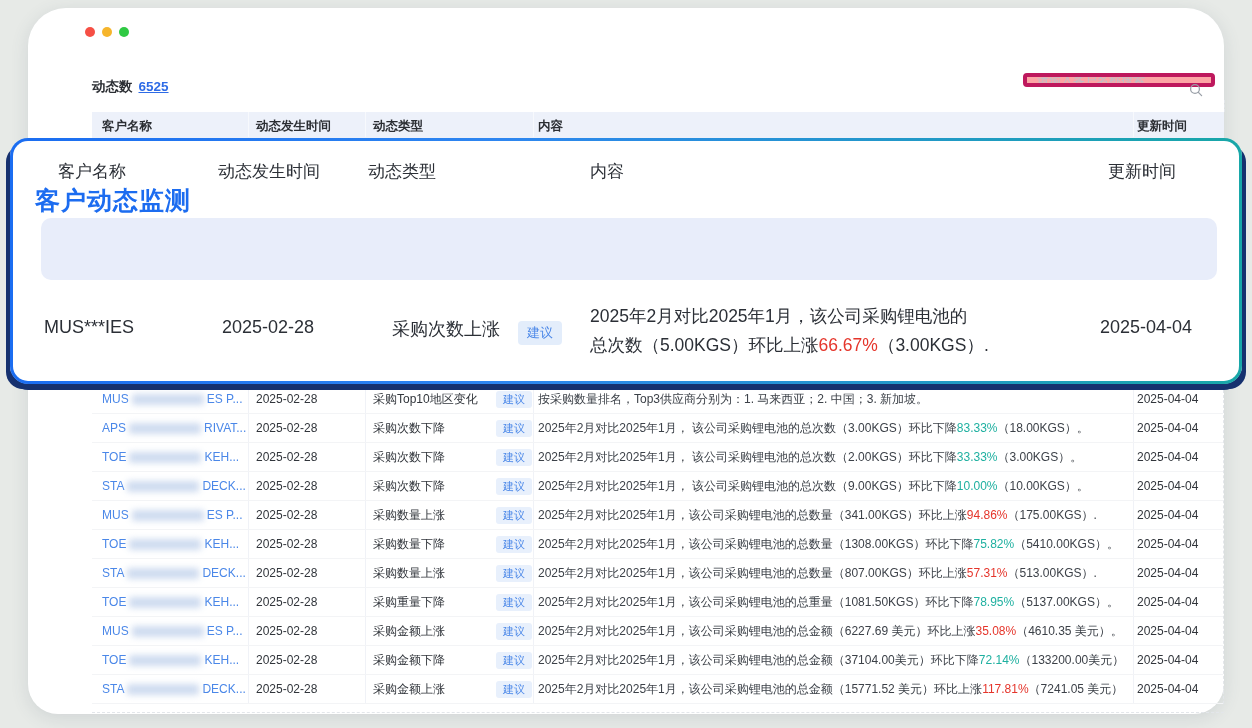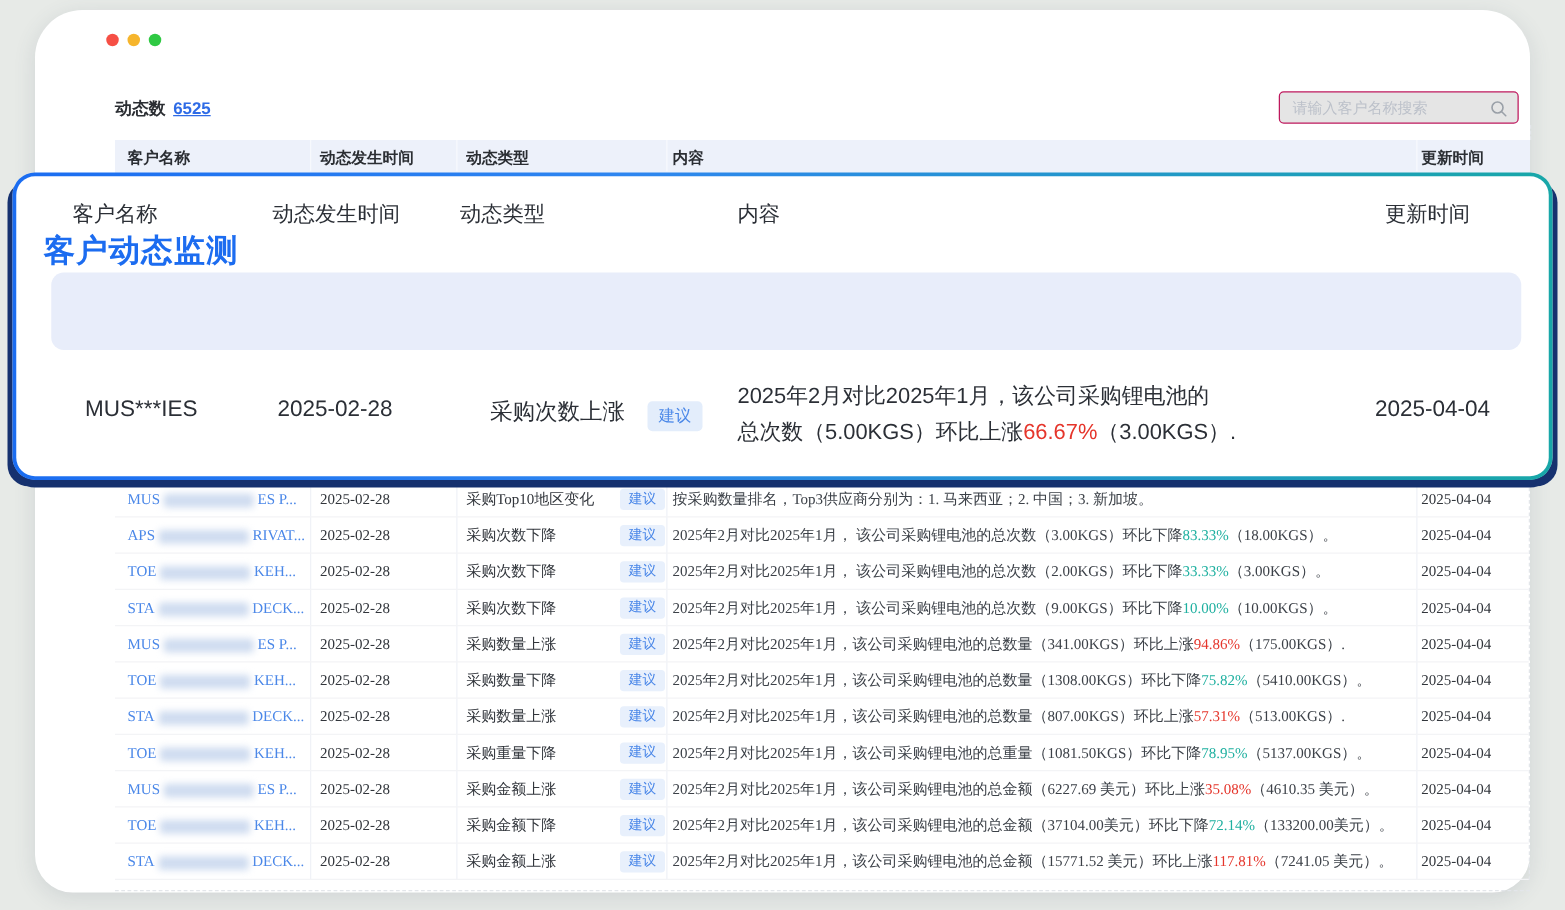--- a/index.html
+++ b/index.html
@@ -15,39 +15,39 @@
   .window{position:absolute;left:28px;top:8px;width:1196px;height:706px;background:#fff;
     border-radius:38px 38px 30px 30px;box-shadow:0 4px 18px rgba(70,85,105,.14);}
   .dot{position:absolute;top:19px;width:10px;height:10px;border-radius:50%;}
   .dot.red{left:57px;background:#f64f45;}
   .dot.yellow{left:74px;background:#f6b52c;}
   .dot.green{left:91px;background:#2fc943;}
 
   .stats{position:absolute;left:64px;top:70px;font-size:13.5px;font-weight:700;color:#2b2e33;}
   .stats .val{color:#2e6be6;margin-left:6px;text-decoration:underline;}
 
-  .search{position:absolute;left:995px;top:65px;width:192px;height:26px;border:1px solid #be185d;
-    border-radius:4px;background:#e5e5e5;}
+  .search{position:absolute;left:995px;top:65px;width:192px;height:14px;border:4px solid #be185d;
+    border-radius:4px;background:#fca5a5;}
   .search input{position:absolute;left:0;top:0;width:100%;height:100%;border:none;outline:none;
     background:transparent;padding:0 28px 0 10px;font-size:12px;color:#333;font-family:inherit;}
   .search input::placeholder{color:#bcc1ca;}
   .search svg{position:absolute;right:8px;top:6px;}
 
   
   .thead{position:absolute;left:64px;top:104px;width:1132px;height:28px;background:var(--headbg);
     font-size:12.5px;font-weight:700;color:#2b2e33;line-height:28px;}
   .thead span{position:absolute;top:0;}
   .hdiv{position:absolute;top:3px;bottom:3px;width:1px;background:#f7f9fd;}
   .col-name{left:10px;} .col-time{left:164px;} .col-type{left:281px;}
   .col-content{left:446px;} .col-update{left:1045px;}
 
   .tbody{position:absolute;left:64px;top:377px;width:1132px;border-right:1px dashed #e3e6ea;}
   .bdiv{position:absolute;top:0;bottom:0;width:1px;background:#f0f2f7;}
   .bdiv.d1{left:156px;}.bdiv.d2{left:273px;}.bdiv.d3{left:441px;}.bdiv.d4{left:1041px;}
-  .trow{position:relative;height:29px;line-height:29px;border-bottom:1px solid #f3f4f6;font-size:12px;font-family:Liberation Serif, serif;}
+  .trow{position:relative;height:29px;line-height:29px;border-bottom:1px solid #f3f4f6;font-size:12px;}
   .cell{position:absolute;top:0;white-space:nowrap;}
   .cell.name{left:10px;width:148px;overflow:hidden;color:var(--link);text-decoration:none;cursor:pointer;}
   .cell.time{left:164px;color:#31353b;}
   .cell.type{left:281px;color:#31353b;}
   .cell.tagcell{left:404px;top:6px;line-height:normal;}
   .tag{display:inline-block;font-size:11px;color:var(--link);background:var(--tagbg);
     border-radius:3px;padding:2px 7px;line-height:13px;}
   .cell.content{left:446px;width:580px;overflow:hidden;color:#3c4148;}
   .cell.update{left:1045px;color:#31353b;}
   .pct.up{color:var(--red);} .pct.down{color:var(--teal);}
@@ -59,21 +59,21 @@
   
   .overlay{position:absolute;left:10px;top:138px;width:1232px;height:246px;padding:3px;
     border-radius:18px;background:linear-gradient(90deg,#1b6df1 0%,#2e86f0 40%,#18a7a8 100%);
     box-shadow:-5px 6px 0 -1px #16316f,5px 6px 0 -1px #16316f,0 7px 0 -1px #16316f;z-index:5;}
   .overlay-inner{position:relative;width:100%;height:100%;background:#fff;border-radius:15px;}
   .ov-title{position:absolute;left:22px;top:27px;font-size:25px;font-weight:700;color:var(--accent);letter-spacing:1px;margin-top:16px;}
   .ov-head{position:absolute;left:28px;top:77px;width:1176px;height:62px;background:#e8edfa;border-radius:10px;}
   .ov-hlabel{position:absolute;top:0;line-height:62px;font-size:17px;color:#2b2f36;font-weight:500;}
   .ov-h1{left:45px;} .ov-h2{left:205px;} .ov-h3{left:355px;} .ov-h4{left:577px;} .ov-h5{left:1095px;}
   .ov-val{position:absolute;top:176px;font-size:18px;color:#2b2f36;white-space:nowrap;}
-  .ov-name{left:55px;} .ov-time{left:209px;} .ov-type{left:355px;margin-left:24px;} .ov-update{left:1087px;}
+  .ov-name{left:31px;} .ov-time{left:209px;} .ov-type{left:355px;margin-left:24px;} .ov-update{left:1087px;}
   .ov-tag{position:absolute;left:505px;top:180px;font-size:13px;color:var(--link);background:#e3edfb;
     border-radius:4px;padding:3px 9px;}
   .ov-content{position:absolute;left:577px;top:161px;width:500px;font-size:17.5px;line-height:29px;color:#2b2f36;}
 </style>
 </head>
 <body>
 
 <div class="stage">
 
   <div class="window">

